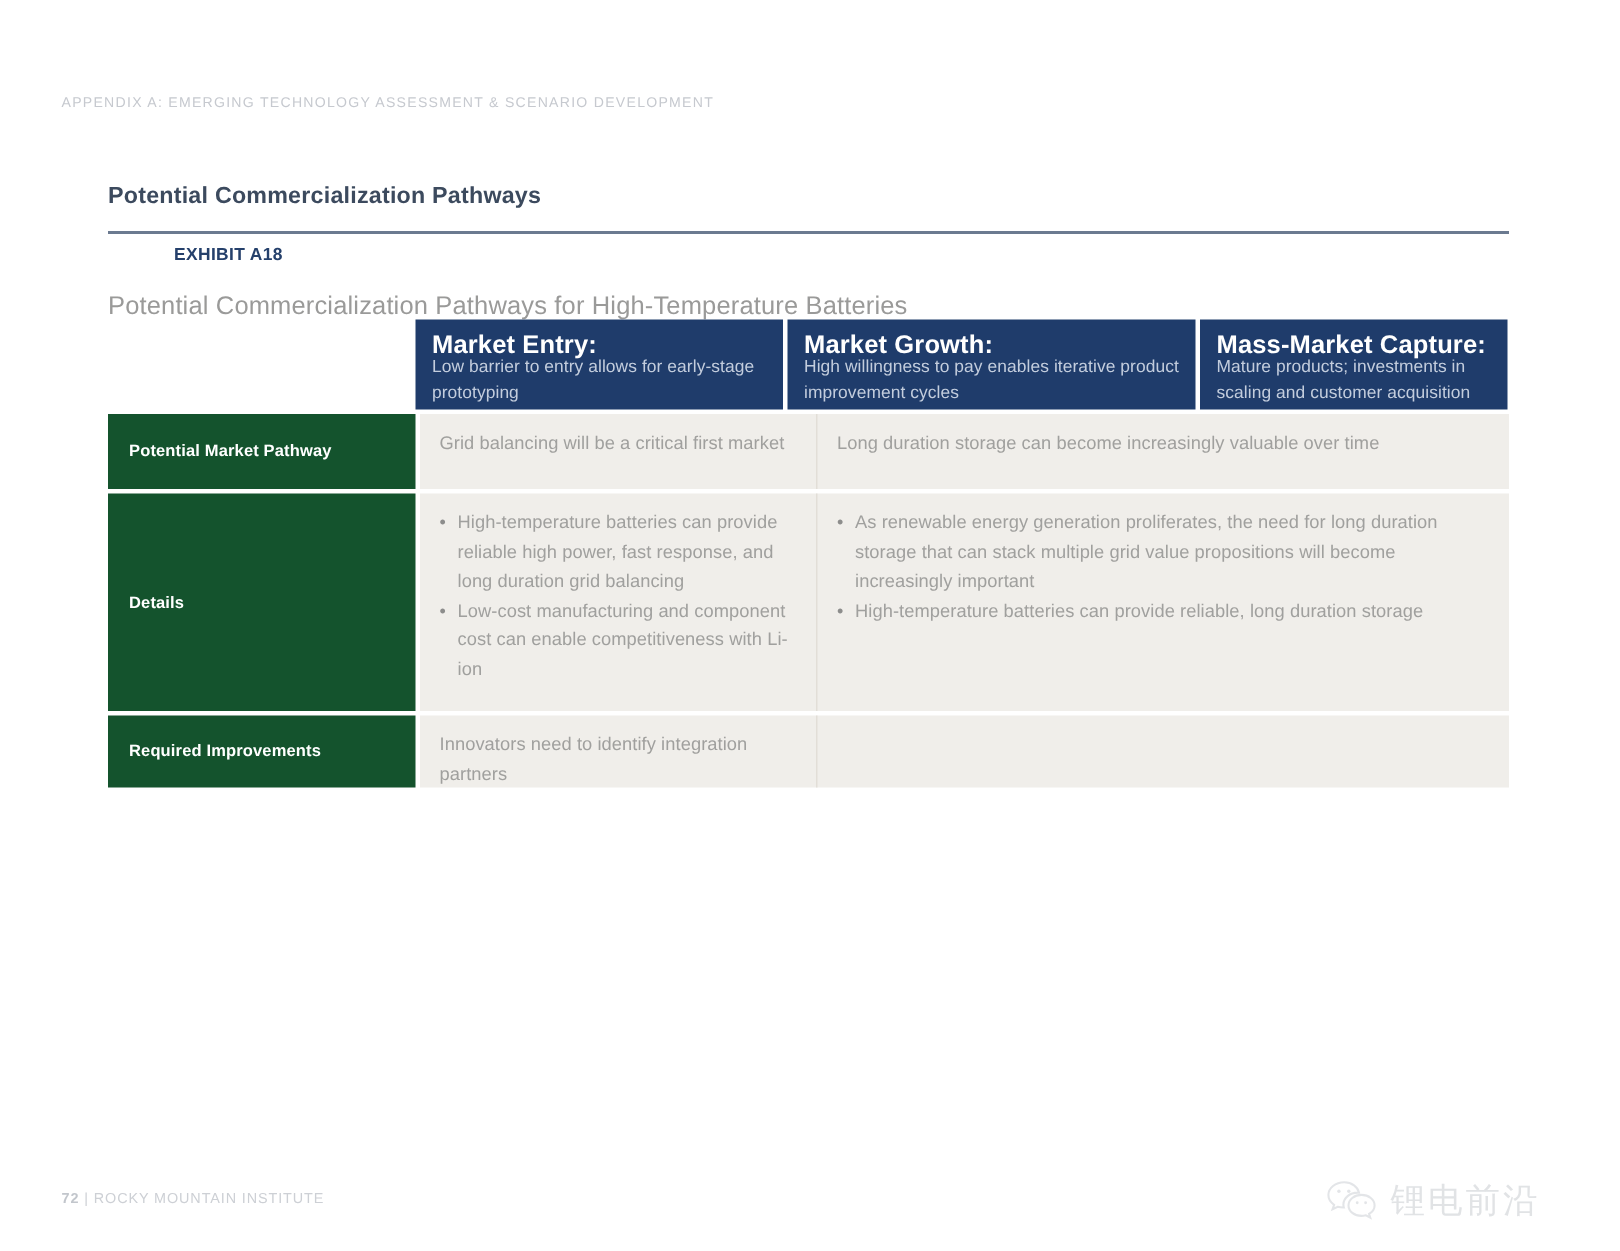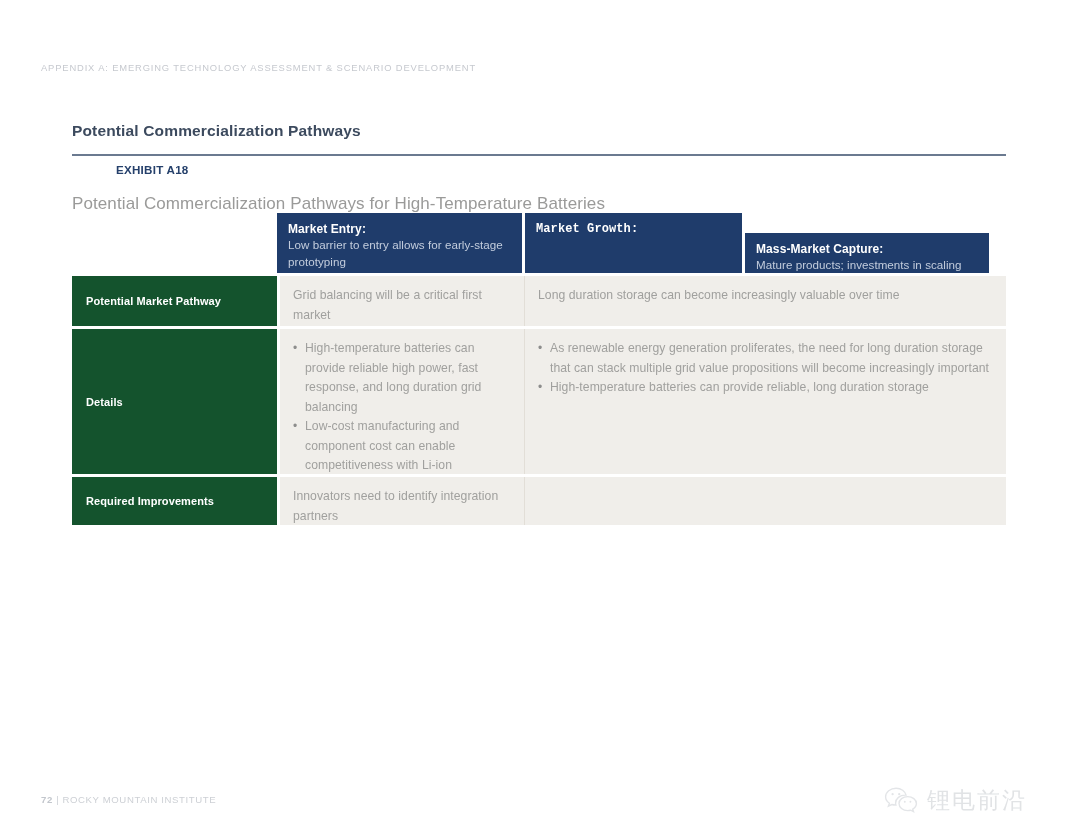--- a/index.html
+++ b/index.html
@@ -84,25 +84,25 @@
     background: #1f3c6b;
     color: #ffffff;
     box-sizing: border-box;
     padding: 9px 11px 0 11px;
     margin-right: 3px;
     flex: none;
     overflow: hidden;
   }
   .th:last-child { margin-right: 0; }
   .th-entry  { width: 245px; }
-  .th-growth { width: 217px; font-family: Liberation Mono, monospace; }
-  .th-mass   { width: 244px; margin-top: 20px; }
+  .th-growth { width: 272px; }
+  .th-mass   { width: 205px; }
 
   .th-title {
-    font-size: 12px;
+    font-size: 17px;
     font-weight: bold;
     letter-spacing: 0.1px;
     line-height: 15px;
     color: #ffffff;
   }
   .th-desc {
     font-size: 11.6px;
     font-weight: 400;
     line-height: 16.5px;
     color: #c3cddd;
@@ -134,21 +134,21 @@
   }
   .cell {
     box-sizing: border-box;
     padding: 10px 12px 10px 13px;
     font-size: 12.2px;
     line-height: 19.5px;
     color: #a0a09e;
     letter-spacing: 0.05px;
   }
   .cell-narrow {
-    width: 245px;
+    width: 265px;
     flex: none;
     border-right: 1px solid #e2ded7;
   }
   .cell-wide {
     flex: 1;
   }
 
   .row-pathway .rowlabel,
   .row-pathway .cells { height: 50px; }
   .row-details .rowlabel,
@@ -220,20 +220,21 @@
 <div class="table">
 
   <div class="thead">
     <div class="th-spacer"></div>
     <div class="th th-entry">
       <div class="th-title">Market Entry:</div>
       <div class="th-desc">Low barrier to entry allows for early-stage prototyping</div>
     </div>
     <div class="th th-growth">
       <div class="th-title">Market Growth:</div>
+      <div class="th-desc">High willingness to pay enables iterative product improvement cycles</div>
     </div>
     <div class="th th-mass">
       <div class="th-title">Mass-Market Capture:</div>
       <div class="th-desc">Mature products; investments in scaling and customer acquisition</div>
     </div>
   </div>
 
   <div class="trow row-pathway">
     <div class="rowlabel">Potential Market Pathway</div>
     <div class="cells">

